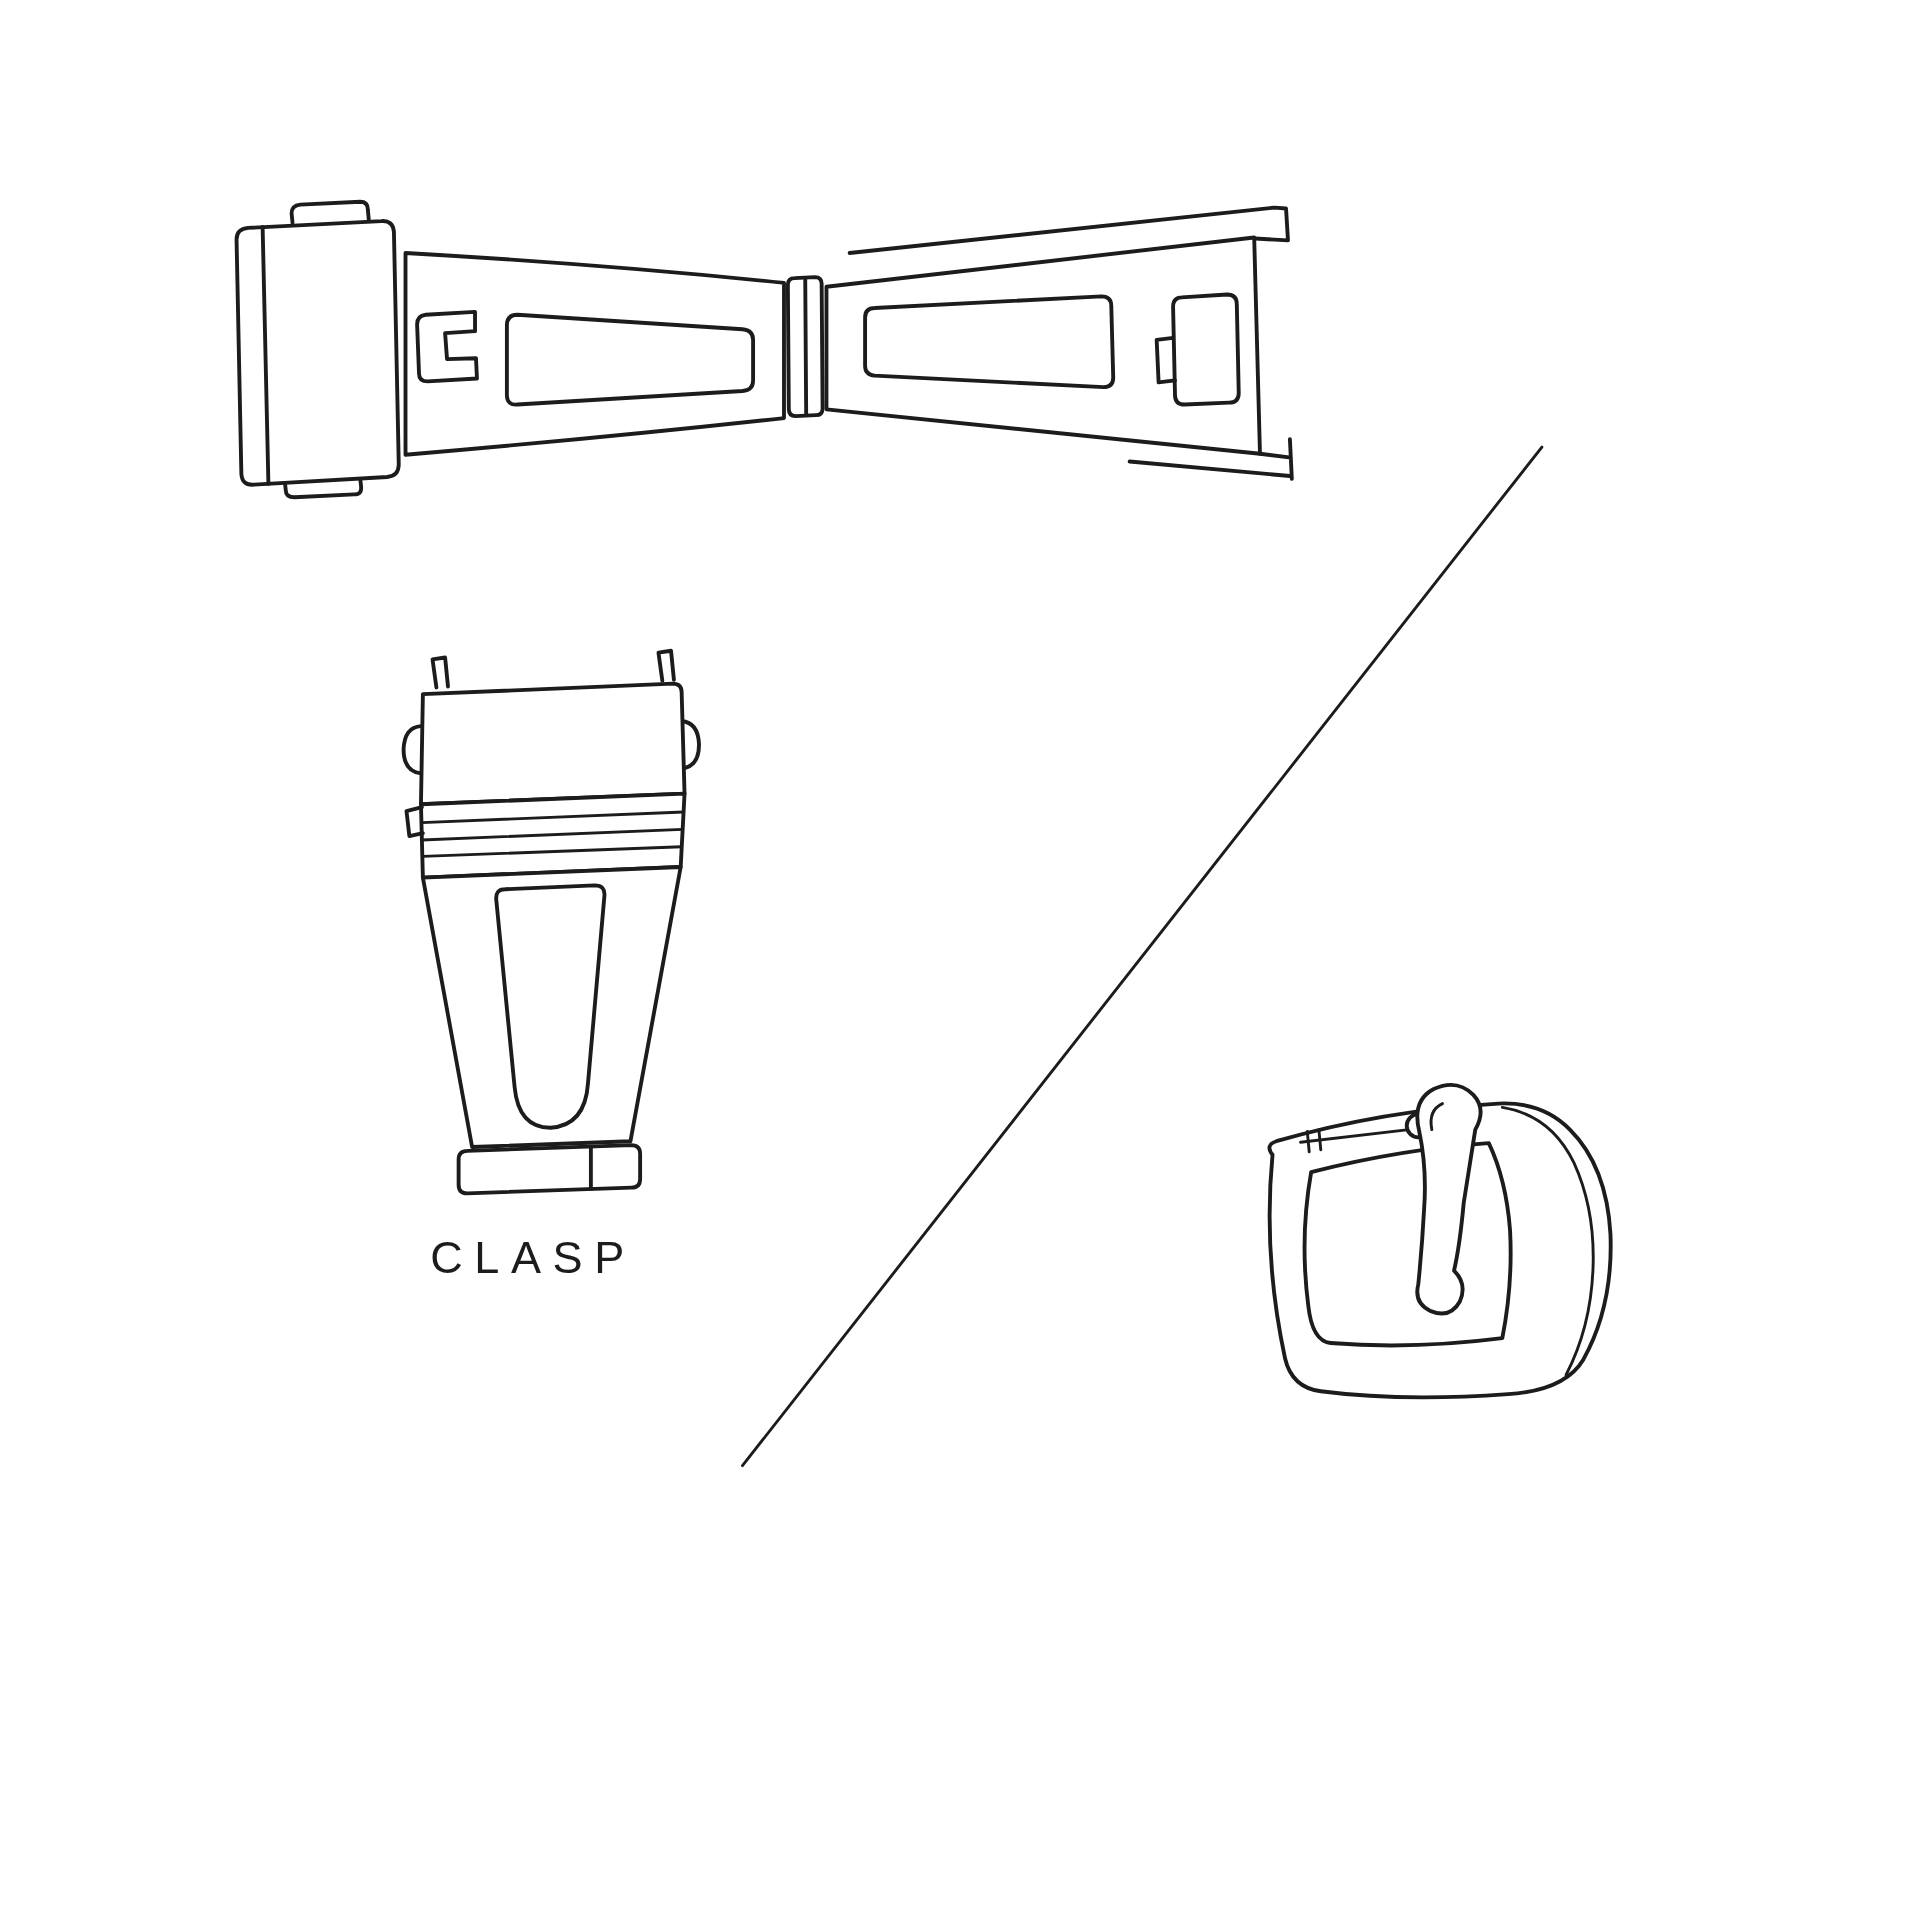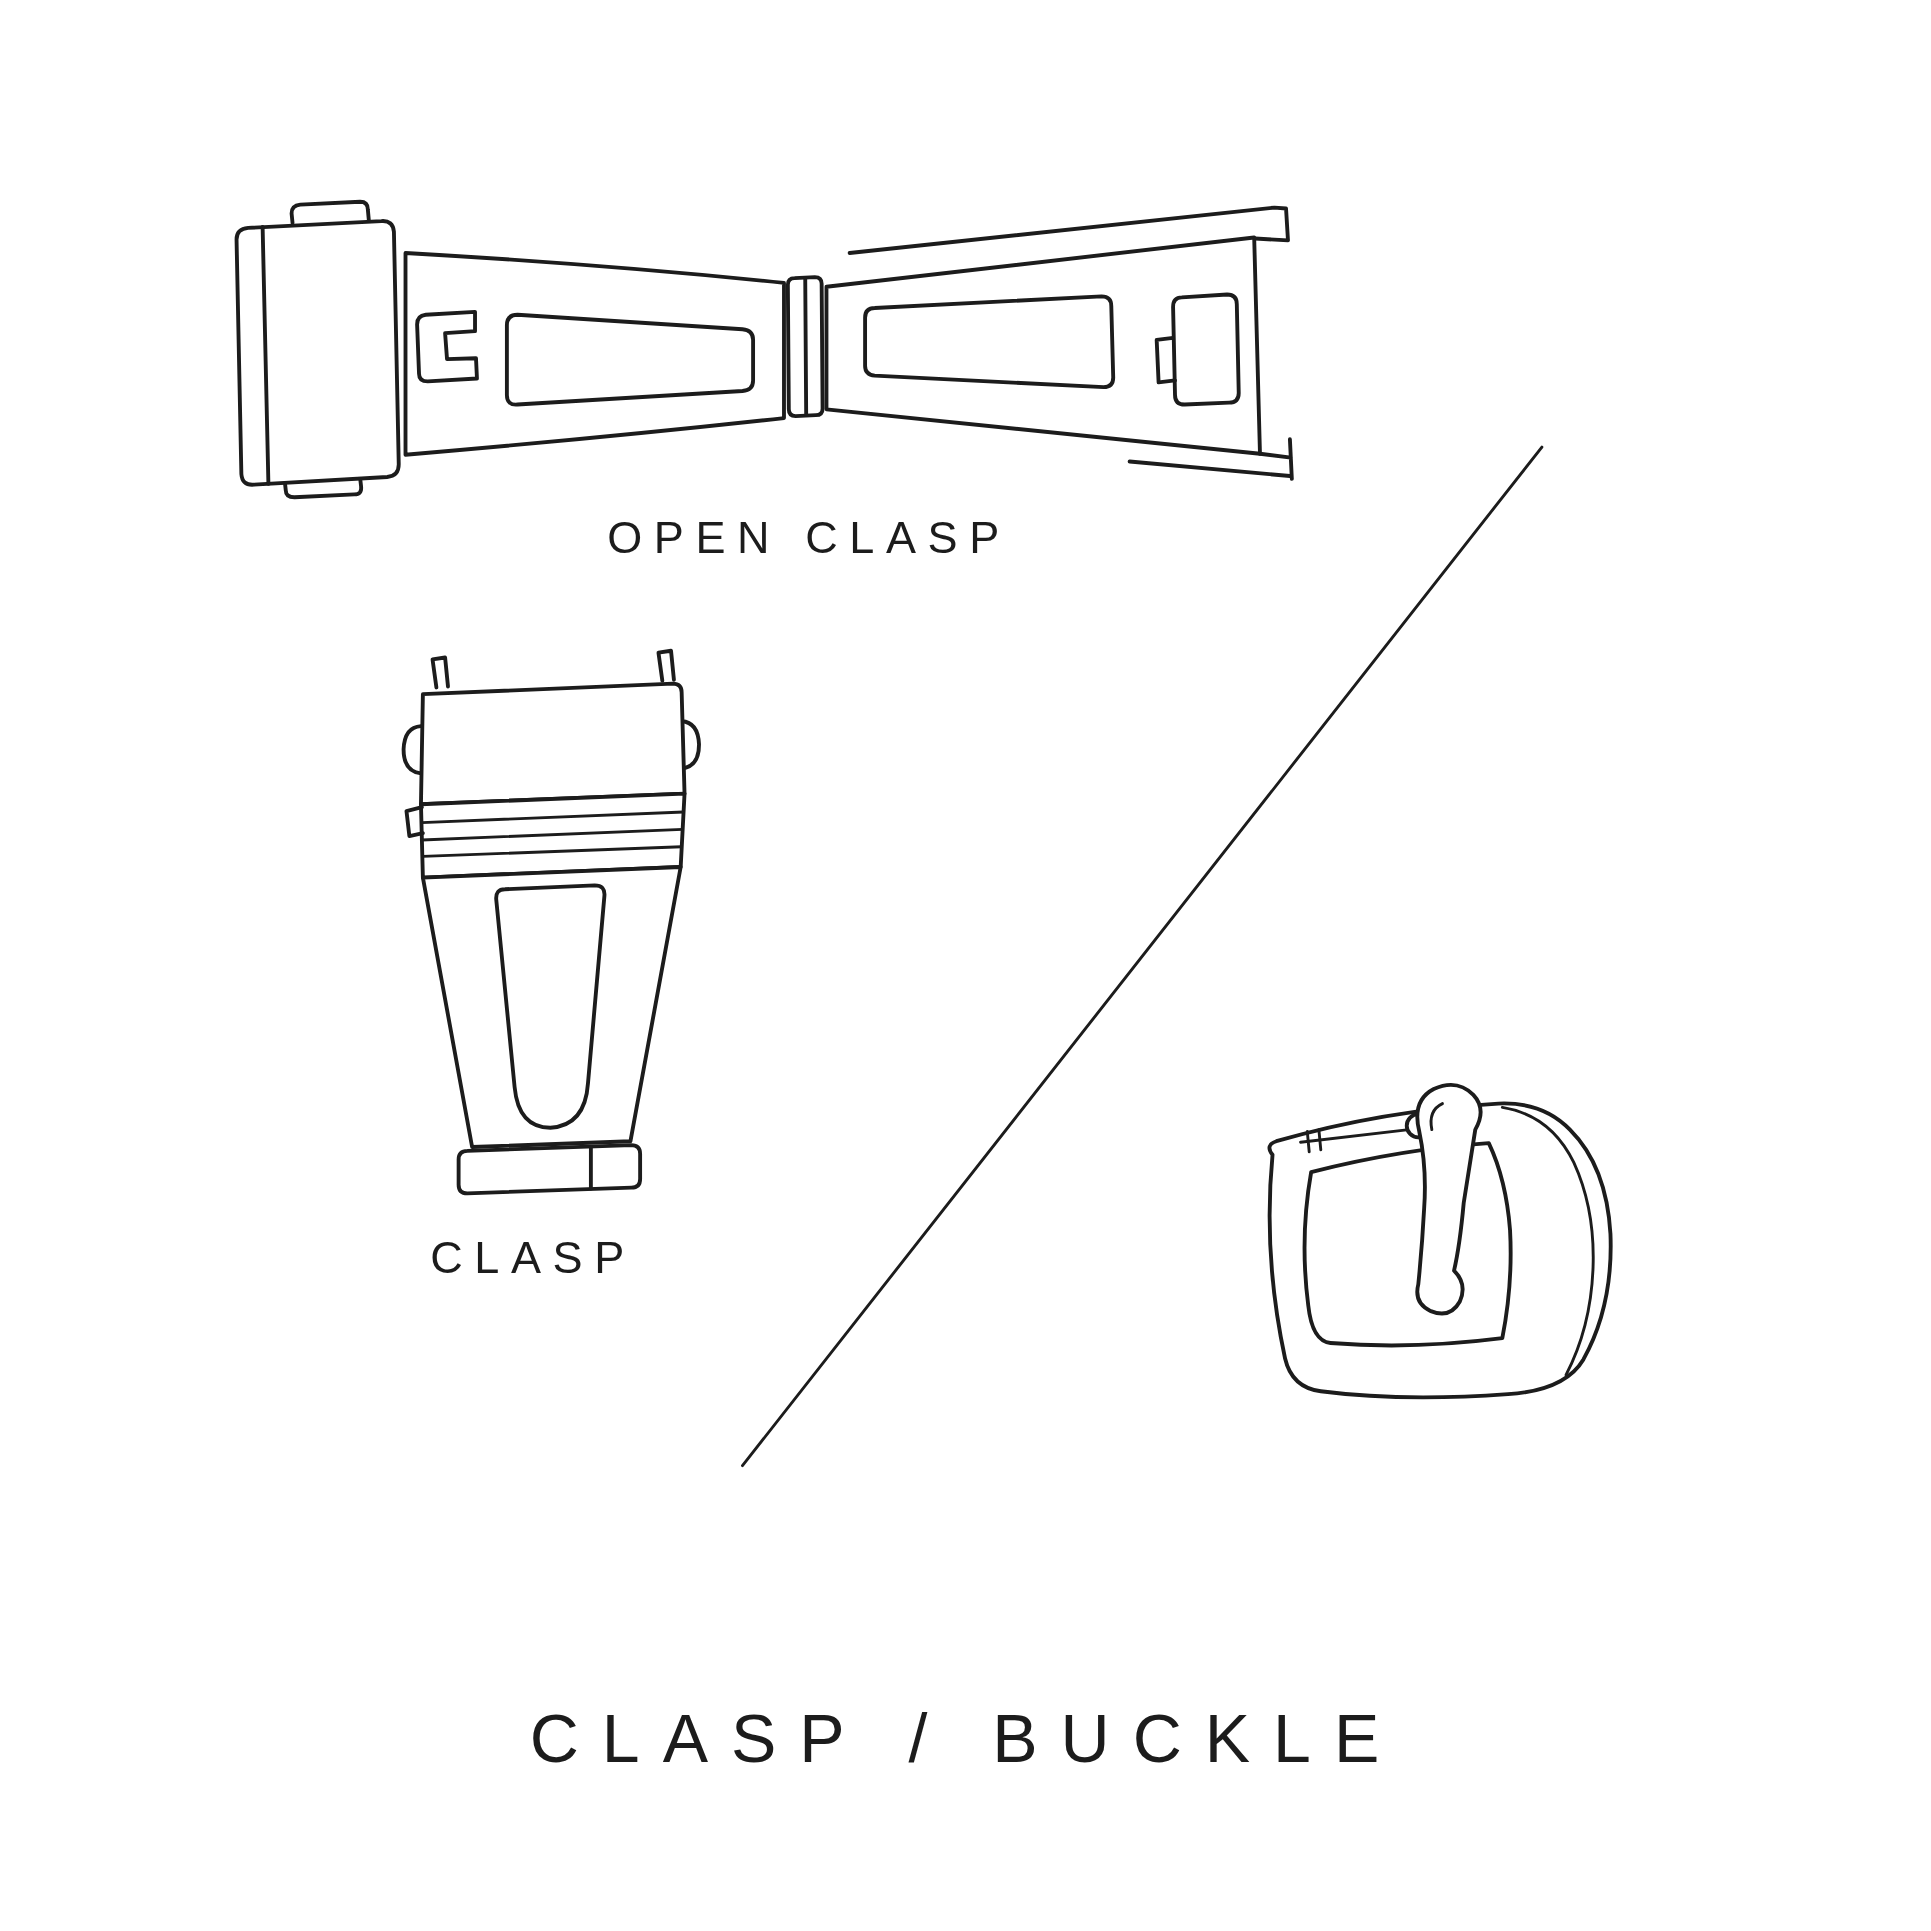--- a/index.html
+++ b/index.html
@@ -104,20 +104,18 @@
       <path class="thin" d="M 1556,1147 Q 1606,1155 1630,1204 Q 1652,1252 1650,1312 Q 1648,1374 1622,1424"></path>
       <path class="thin" d="M 1347,1183 L 1468,1169"></path>
       <path class="thin" d="M 1354,1172 L 1356,1193"></path>
       <path class="thin" d="M 1366,1170 L 1368,1191"></path>
       <circle fill="#ffffff" cx="1469" cy="1166" r="12"></circle>
       <path fill="#ffffff" d="M 1470,1172 Q 1462,1140 1485,1128 Q 1509,1117 1526,1134 Q 1540,1149 1528,1170 L 1516,1246 Q 1512,1290 1506,1316 Q 1520,1330 1512,1348 Q 1502,1366 1482,1358 Q 1464,1350 1469,1330 Q 1473,1290 1475,1252 Q 1478,1210 1470,1172 Z"></path>
       <path class="thin" d="M 1483,1170 Q 1479,1150 1494,1143"></path>
     </g>
   </svg>
 
-  <div class="label" style="left:809px; top:512px;">OPEN CLASP</div>
 
   <div class="label" style="left:533px; top:1232px;">CLASP</div>
 
-  <div class="title" style="left:966px; top:1699px;">CLASP / BUCKLE</div>
 
 </div>
 
 
 </body></html>

